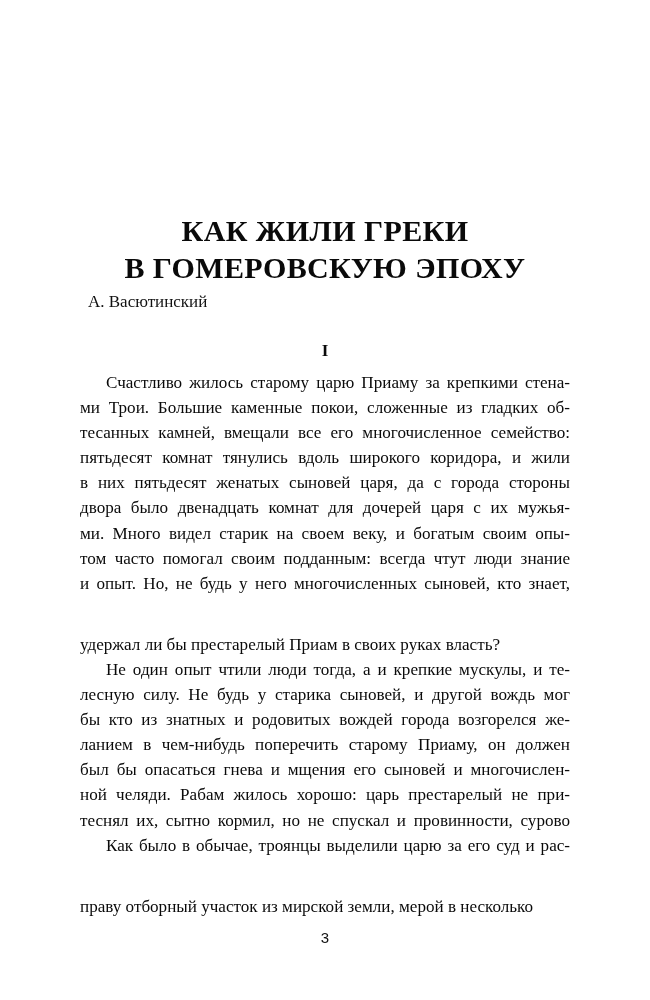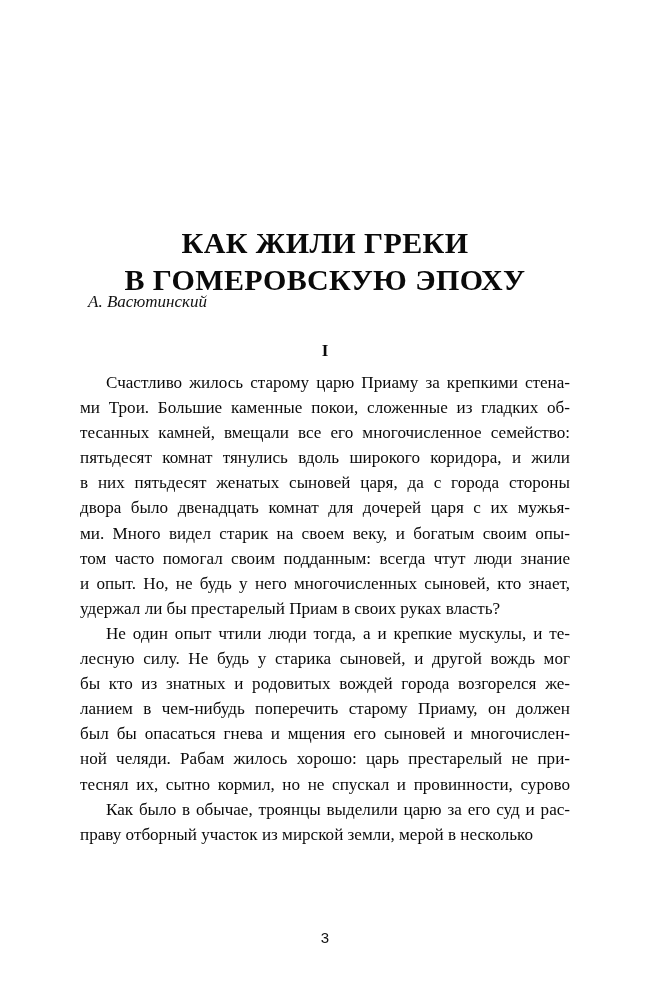--- a/index.html
+++ b/index.html
@@ -15,40 +15,39 @@
     overflow: hidden;
     font-family: "Liberation Serif", "DejaVu Serif", serif;
     color: #000000;
     -webkit-font-smoothing: antialiased;
   }
 
   
   .title-block {
     position: absolute;
     left: 80px;
-    top: 224px;
+    top: 212px;
     width: 490px;
     text-align: center;
   }
   .title-line {
     display: block;
     font-weight: bold;
     font-size: 30px;
     line-height: 37px;
     letter-spacing: 0.4px;
     color: #0a0a0a;
     white-space: nowrap;
   }
 
   
   .author {
     position: absolute;
     left: 88px;
     top: 291px;
-    font-style: italic;
     font-size: 17px;
     line-height: 22px;
     color: #111111;
   }
 
   
   .section-numeral {
     position: absolute;
     left: 80px;
     top: 340px;
@@ -77,20 +76,21 @@
     hyphens: manual;
   }
   .para .ln {
     display: block;
     text-align: justify;
     text-align-last: justify;
     white-space: nowrap;
   }
   .para .ln.last {
     text-align-last: left;
+    margin-top: 36px;
   }
   .para .ln.indent {
     text-indent: 26px;
   }
 
   
   .folio {
     position: absolute;
     left: 0;
     top: 928px;

